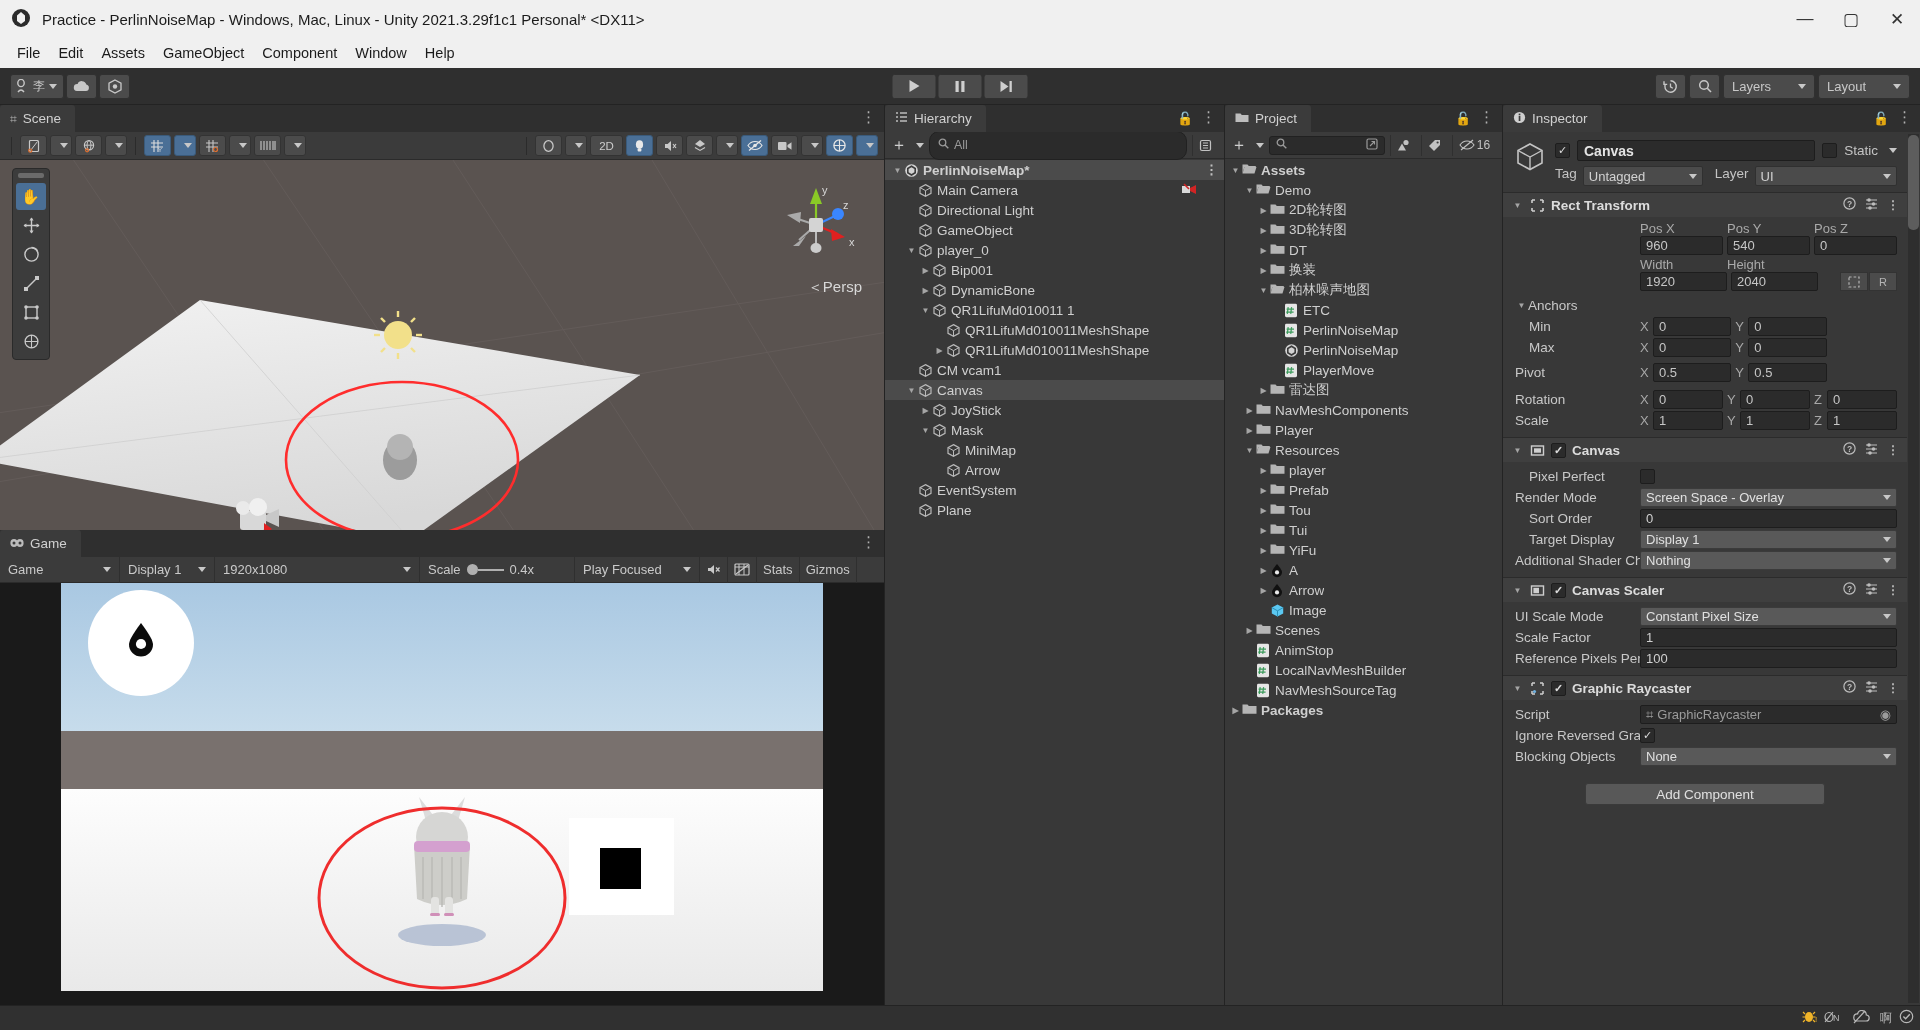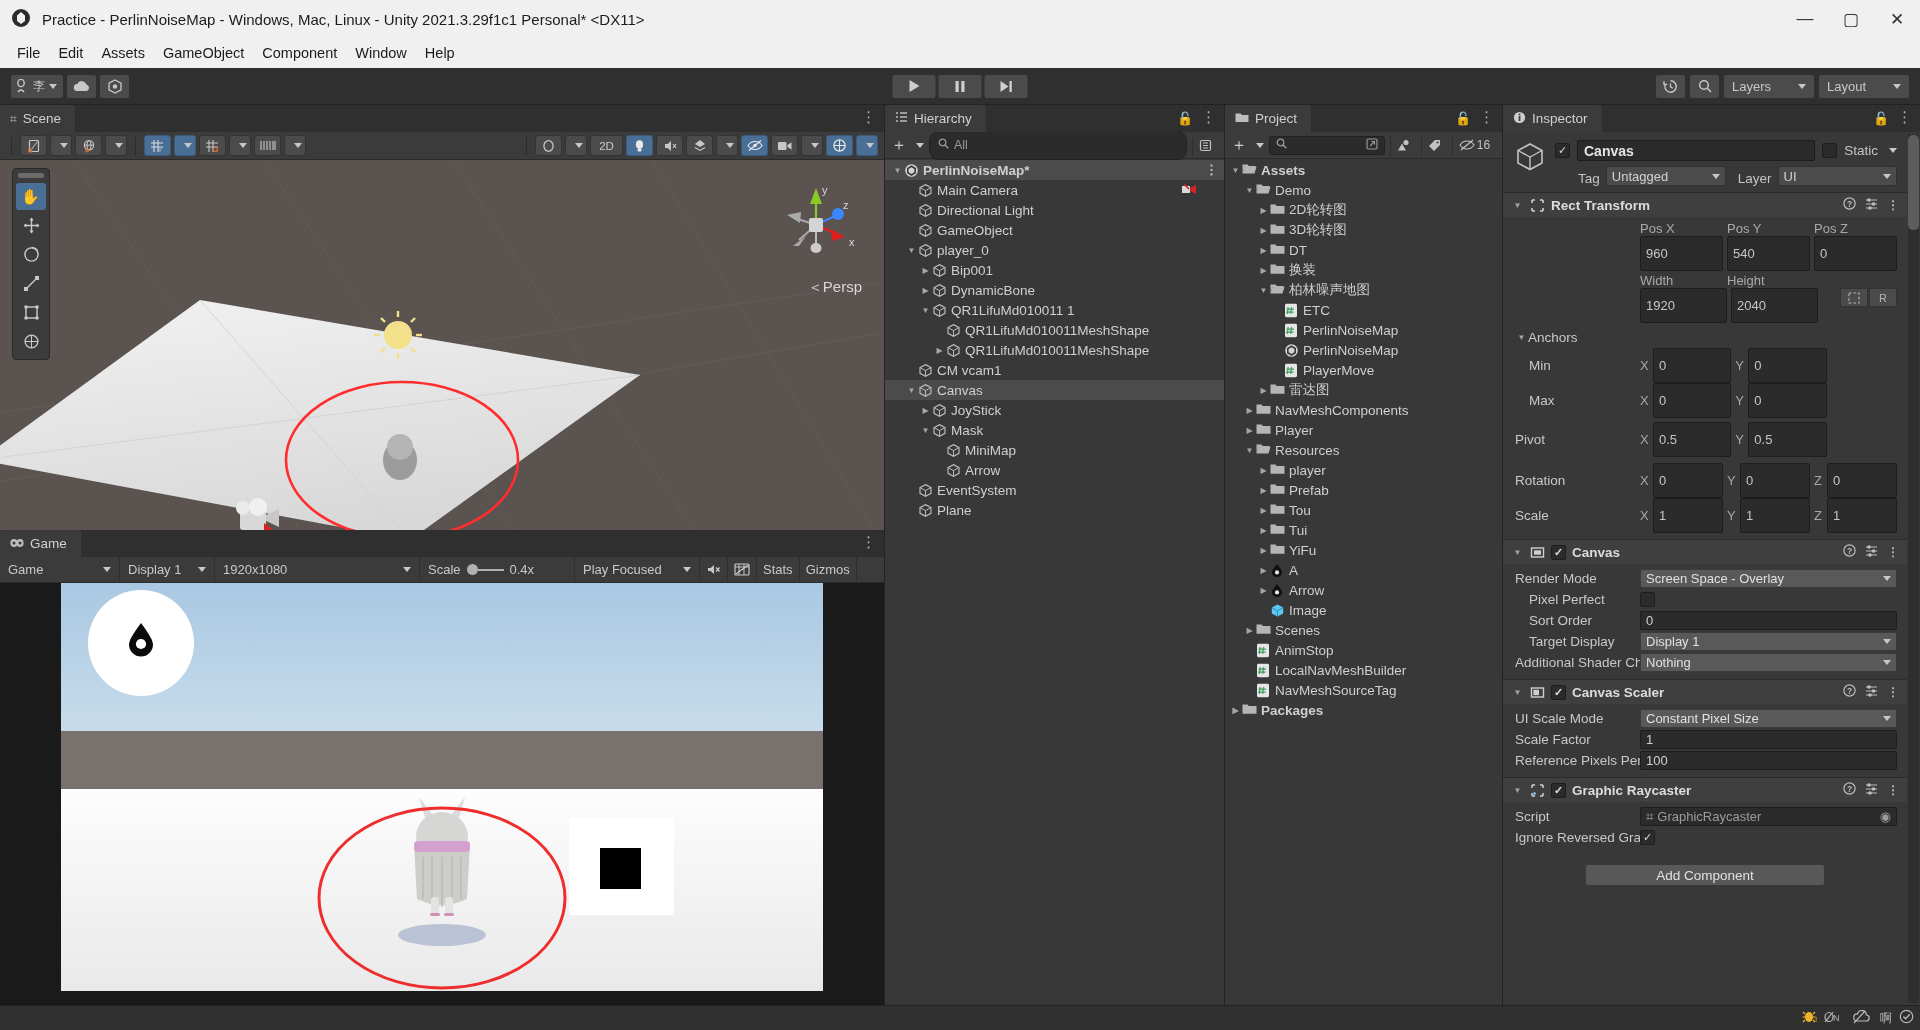--- a/index.html
+++ b/index.html
@@ -118,21 +118,21 @@
 
   .obj-header{ display:flex;align-items:flex-start;padding:8px 10px 6px 10px;gap:8px; }
   .obj-cube{ width:34px;height:34px;flex:none; }
   .obj-fields{ flex:1; }
   .obj-row1{ display:flex;align-items:center;gap:7px; }
   .cb{ width:15px;height:15px;background:#2b2b2b;border:1px solid #1d1d1d;border-radius:2px;
      display:flex;align-items:center;justify-content:center;color:#ddd;font-size:11px;flex:none; }
   .namefield{ flex:1;height:21px;background:#2b2b2b;border:1px solid #1d1d1d;border-radius:2px;
      display:flex;align-items:center;padding:0 6px;font-size:14px;color:#e4e4e4;font-weight:bold; }
   .static-cb{ display:flex;align-items:center;gap:5px;font-size:13.5px; }
-  .obj-row2{ display:flex;align-items:flex-end;gap:6px;margin-top:5px;font-size:13.5px;margin-left:23px; }
+  .obj-row2{ display:flex;align-items:flex-start;gap:6px;margin-top:5px;font-size:13.5px; }
   .mini-drop{ height:20px;background:#4b4b4b;border:1px solid #303030;border-radius:2px;
      display:flex;align-items:center;justify-content:space-between;padding:0 5px;font-size:13px;color:#d2d2d2; }
 
   .comp{ border-top:1px solid #2b2b2b; }
   .comp-head{ height:24px;display:flex;align-items:center;gap:6px;padding:0 8px;
      background:#3f3f3f;font-weight:bold;font-size:13.5px;color:#dcdcdc; }
   .comp-head .hl{ flex:1; }
   .ic{ width:15px;height:15px;flex:none; }
   .hicon{ color:#bdbdbd;font-size:12px;margin-left:3px; }
   .comp-body{ padding:4px 0 6px 0; }
@@ -140,21 +140,21 @@
   .flabel{ width:125px;color:#c8c8c8;flex:none;overflow:hidden;white-space:nowrap; }
   .flabel.ind{ padding-left:14px;width:125px; }
   .fval{ flex:1;height:19px;background:#2b2b2b;border:1px solid #1d1d1d;border-radius:2px;
      display:flex;align-items:center;padding:0 5px;color:#d0d0d0;font-size:13px; }
   .fdrop{ flex:1;height:19px;background:#595959;border:1px solid #3b3b3b;border-radius:2px;
      display:flex;align-items:center;justify-content:space-between;padding:0 5px;color:#e0e0e0;font-size:13px; }
   .infobox{ margin:3px 10px 5px 10px;height:21px;background:#333;border:1px solid #272727;
      border-radius:2px;display:flex;align-items:center;padding:0 7px;font-size:13px;color:#c0c0c0; }
   .xyz{ display:flex;align-items:center;gap:4px;flex:1; }
   .axl{ color:#a8a8a8;font-size:13px;width:9px; }
-  .numf{ height:35px;background:#2b2b2b;border:1px solid #1d1d1d;border-radius:2px;
+  .numf{ height:19px;background:#2b2b2b;border:1px solid #1d1d1d;border-radius:2px;
      display:flex;align-items:center;padding:0 5px;color:#c6c6c6;font-size:13px;flex:1;min-width:0; }
   .colhdr{ display:flex;padding:0 10px 0 137px;font-size:13px;color:#a9a9a9;gap:4px; }
   .colhdr span{ flex:1; }
   .rtrow{ display:flex;padding:0 10px 0 137px;gap:4px;margin-bottom:2px; }
   .rtrow .numf{ flex:1; }
   .anchor-btns{ display:flex;gap:1px; }
   .abtn{ width:28px;height:19px;background:#4b4b4b;border:1px solid #333;display:flex;
      align-items:center;justify-content:center;font-size:11px;color:#b4b4b4; }
   .addcomp{ margin:10px auto;width:240px;height:22px;background:#585858;border:1px solid #3a3a3a;
      border-radius:3px;display:flex;align-items:center;justify-content:center;font-size:13.5px;color:#e0e0e0; }
@@ -1249,29 +1249,29 @@
                 <span class="hicon"><svg width="13" height="13" viewBox="0 0 13 13">
                     <path d="M1 3h11M1 7h11M1 11h11" stroke="#bdbdbd" stroke-width="1.2"></path>
                     <circle cx="4" cy="3" r="1.8" fill="#bdbdbd"></circle>
                     <circle cx="8.5" cy="7" r="1.8" fill="#bdbdbd"></circle>
                     <circle cx="5" cy="11" r="1.8" fill="#bdbdbd"></circle>
                   </svg></span>
                 <span class="hicon">⋮</span>
               </div>
               <div class="comp-body">
                 <div class="frow">
+                  <span class="flabel ind">Pixel Perfect</span>
+                  <span class="cb"></span>
+                </div>
+                <div class="frow">
                   <span class="flabel">Render Mode</span>
                   <span class="fdrop">
                     <span>Screen Space - Overlay</span>
                     <span class="caret"></span>
                   </span>
-                </div>
-                <div class="frow">
-                  <span class="flabel ind">Pixel Perfect</span>
-                  <span class="cb"></span>
                 </div>
                 <div class="frow">
                   <span class="flabel ind">Sort Order</span>
                   <span class="fval">0</span>
                 </div>
                 <div class="frow">
                   <span class="flabel ind">Target Display</span>
                   <span class="fdrop">
                     <span>Display 1</span>
                     <span class="caret"></span>
@@ -1352,20 +1352,27 @@
                   <span class="fval" style="color: rgb(155, 155, 155);">
                     <span style="margin-right:4px">⌗</span>
                     <span style="flex:1">GraphicRaycaster</span>
                     <span>◉</span>
                   </span>
                 </div>
                 <div class="frow">
                   <span class="flabel">Ignore Reversed Grap</span>
                   <span class="cb">✓</span>
                 </div>
+                <div class="frow">
+                  <span class="flabel">Blocking Objects</span>
+                  <span class="fdrop">
+                    <span>None</span>
+                    <span class="caret"></span>
+                  </span>
+                </div>
               </div>
             </div>
           </div>
 
         <div class="addcomp">Add Component</div>
       </div>
     </div>
   </div>
 </div>
 

